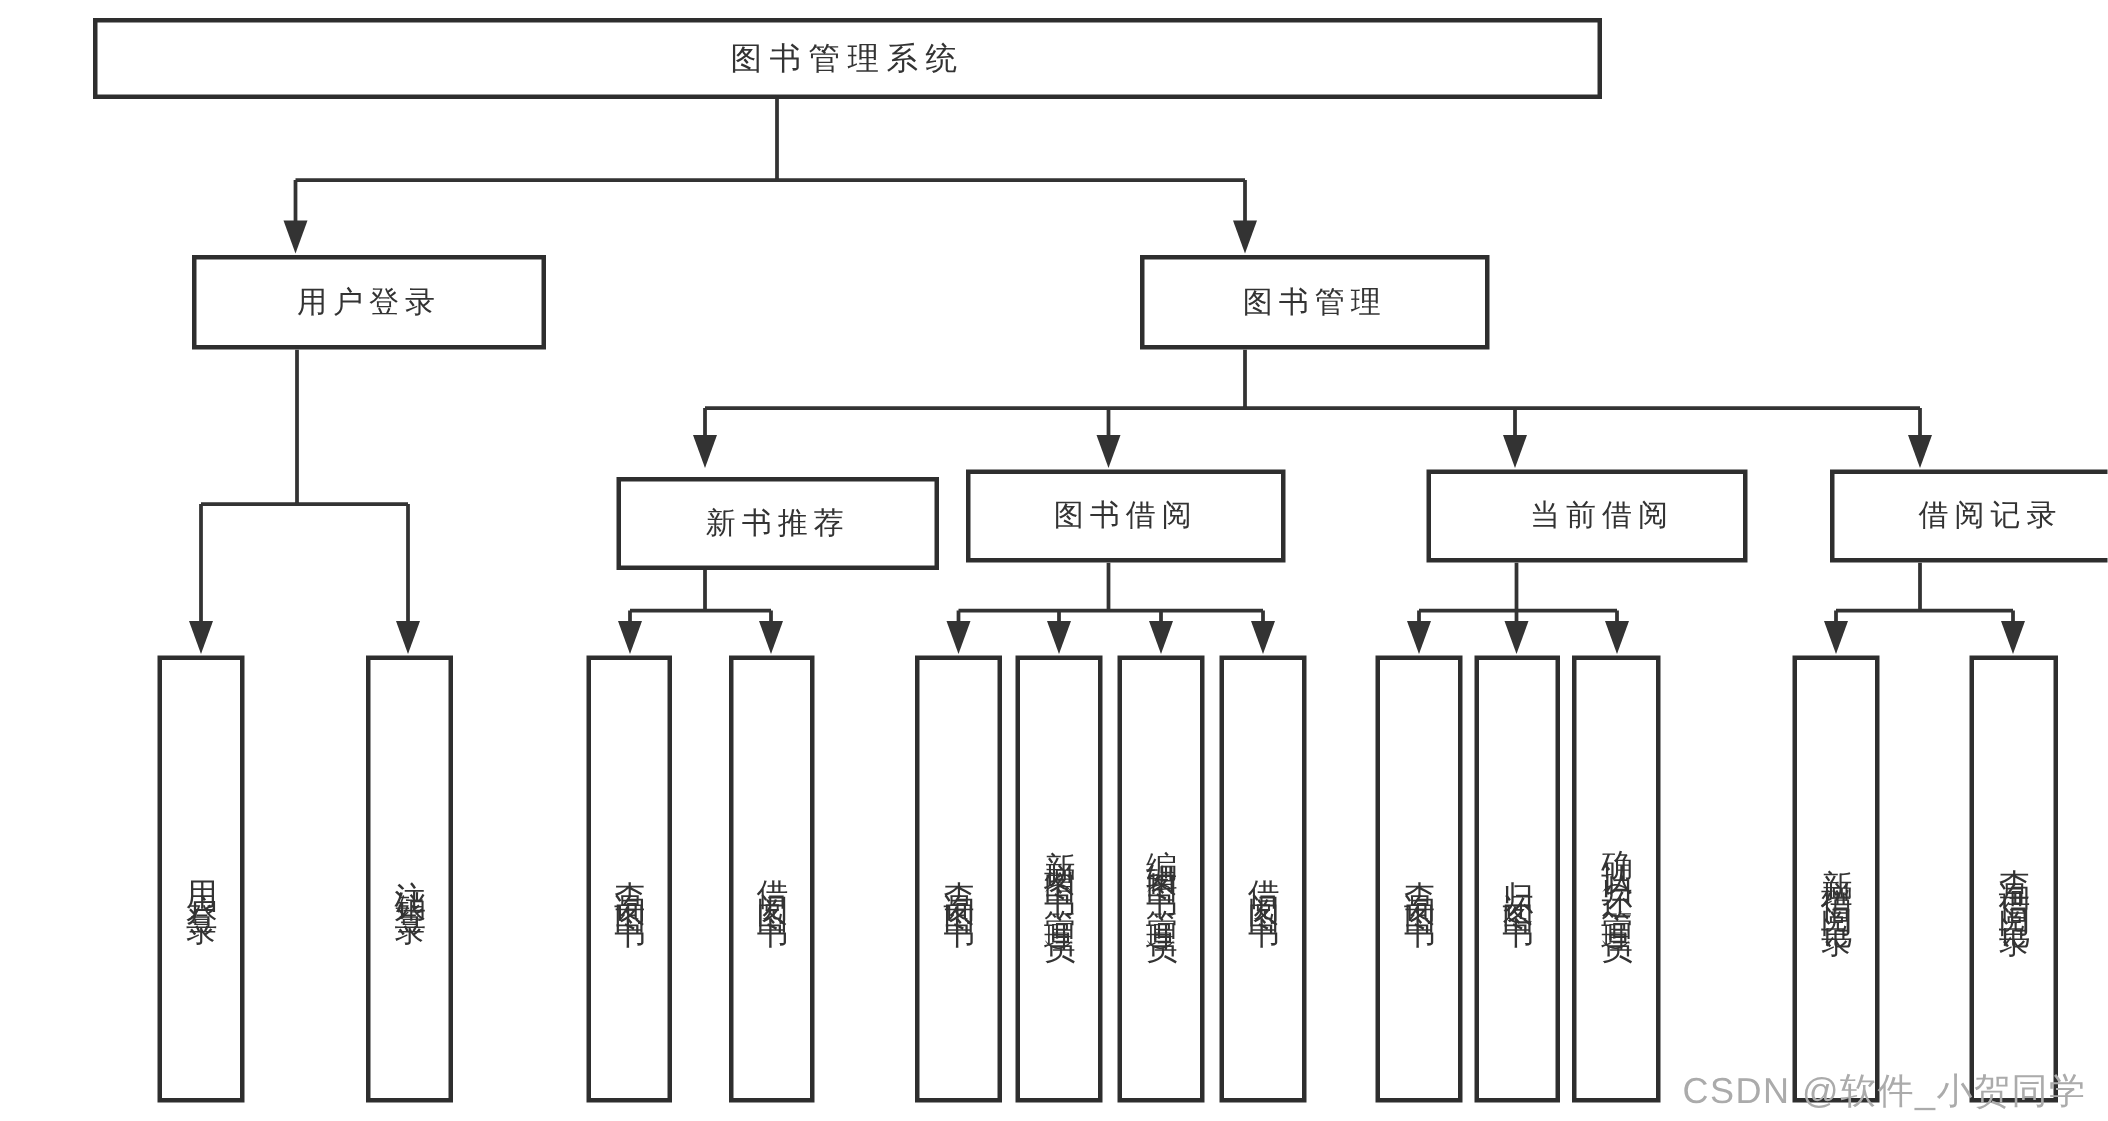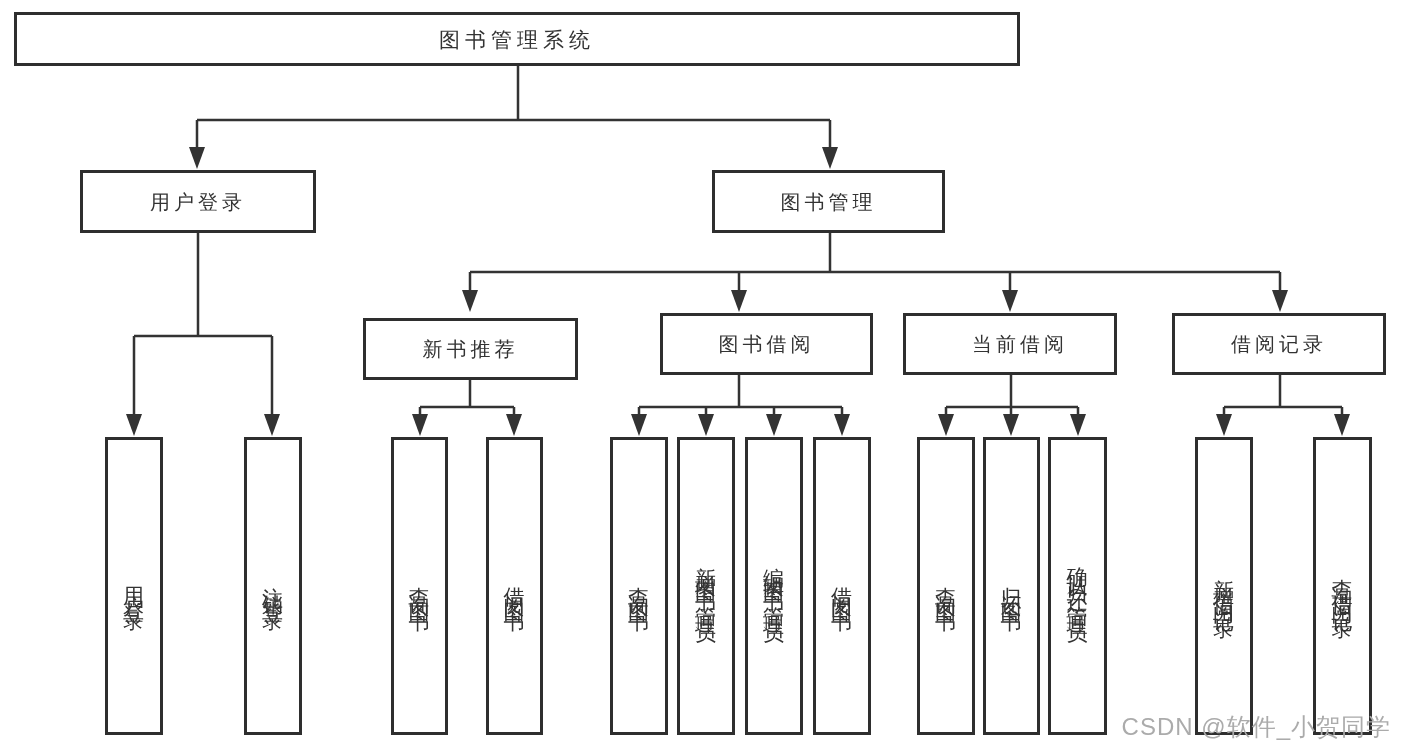--- a/index.html
+++ b/index.html
@@ -24,21 +24,21 @@
     position: absolute;
     border: 3px solid var(--box-border, #2e2e2e);
     background: #ffffff;
     color: var(--text, #333333);
     display: flex;
     align-items: center;
     justify-content: center;
     text-align: center;
     line-height: 1;
   }
-  .node.h  { font-size: 20px; letter-spacing: 4px; }
+  .node.h  { font-size: 20px; letter-spacing: 4px; margin-left: 48px; }
   .node.root { font-size: 21px; letter-spacing: 5px; }
   .node.v {
     writing-mode: vertical-rl;
     font-size: 21px;
     letter-spacing: 8px;
   }
   .watermark {
     position: absolute;
     right: 14px;
     bottom: 4px;
@@ -86,21 +86,21 @@
       <polygon points="1334,414 1350,414 1342,436"></polygon>
     </g>
   </svg>
 
   <div class="node h root" style="left:14px; top:12px; width:1006px; height:54px;">图书管理系统</div>
 
   <div class="node h" style="left:80px; top:170px; width:236px; height:63px;">用户登录</div>
   <div class="node h" style="left:712px; top:170px; width:233px; height:63px;text-align:center;">图书管理</div>
 
   <div class="node h" style="left:363px; top:318px; width:215px; height:62px;">新书推荐</div>
-  <div class="node h" style="left:660px; top:313px; width:213px; height:62px;">图书借阅</div>
+  <div class="node h" style="left:596px; top:313px; width:213px; height:62px;">图书借阅</div>
   <div class="node h" style="left:903px; top:313px; width:214px; height:62px;padding-left:20px;">当前借阅</div>
   <div class="node h" style="left:1172px; top:313px; width:214px; height:62px;">借阅记录</div>
 
   <div class="node v" style="left:105px; top:437px; width:58px; height:298px;">用户登录</div>
   <div class="node v" style="left:244px; top:437px; width:58px; height:298px;">注销登录</div>
 
   <div class="node v" style="left:391px; top:437px; width:57px; height:298px;">查询图书</div>
   <div class="node v" style="left:486px; top:437px; width:57px; height:298px;">借阅图书</div>
 
   <div class="node v" style="left:610px; top:437px; width:58px; height:298px;">查询图书</div>

